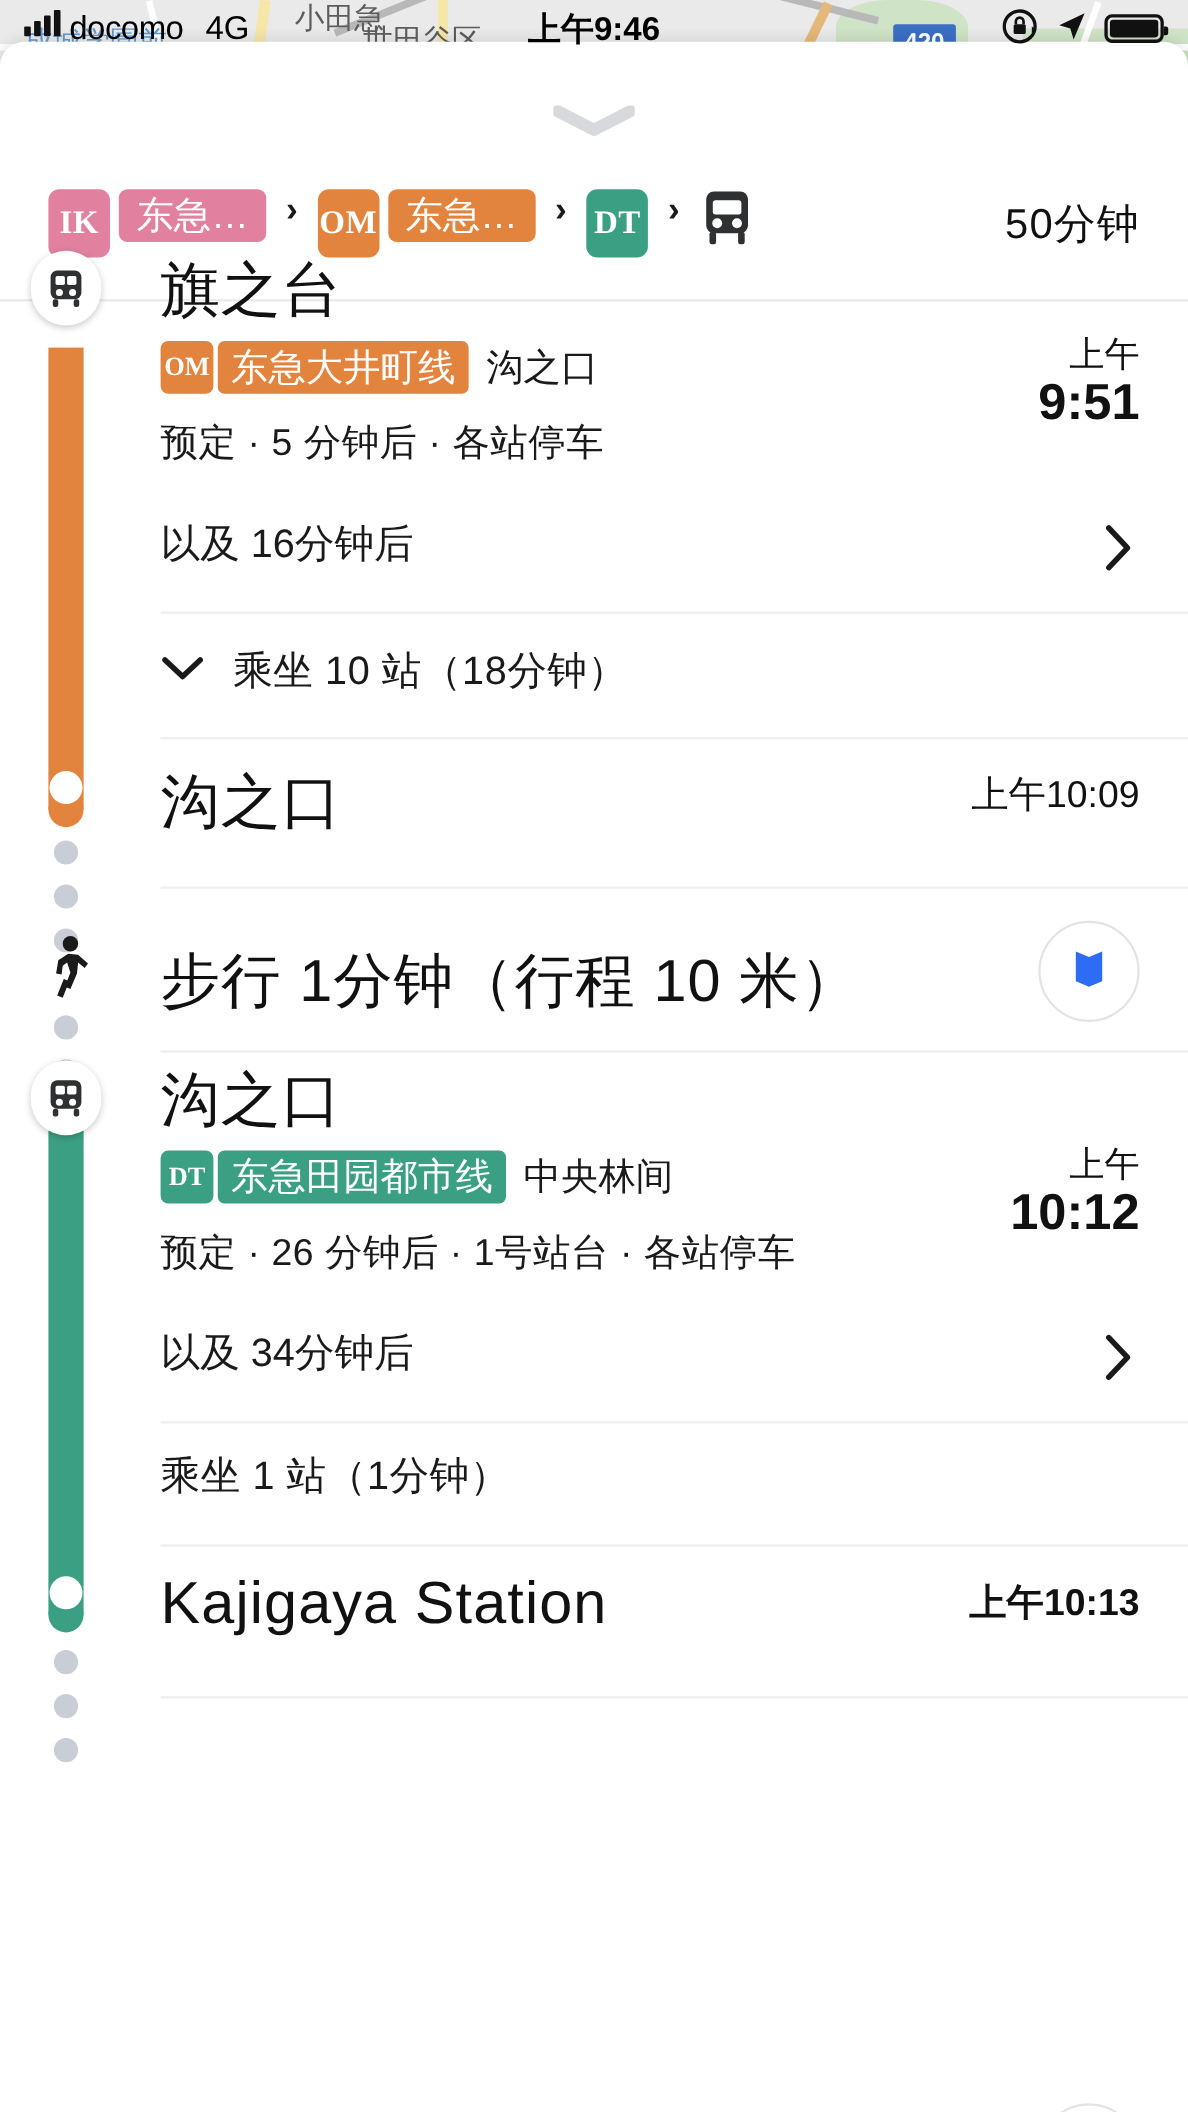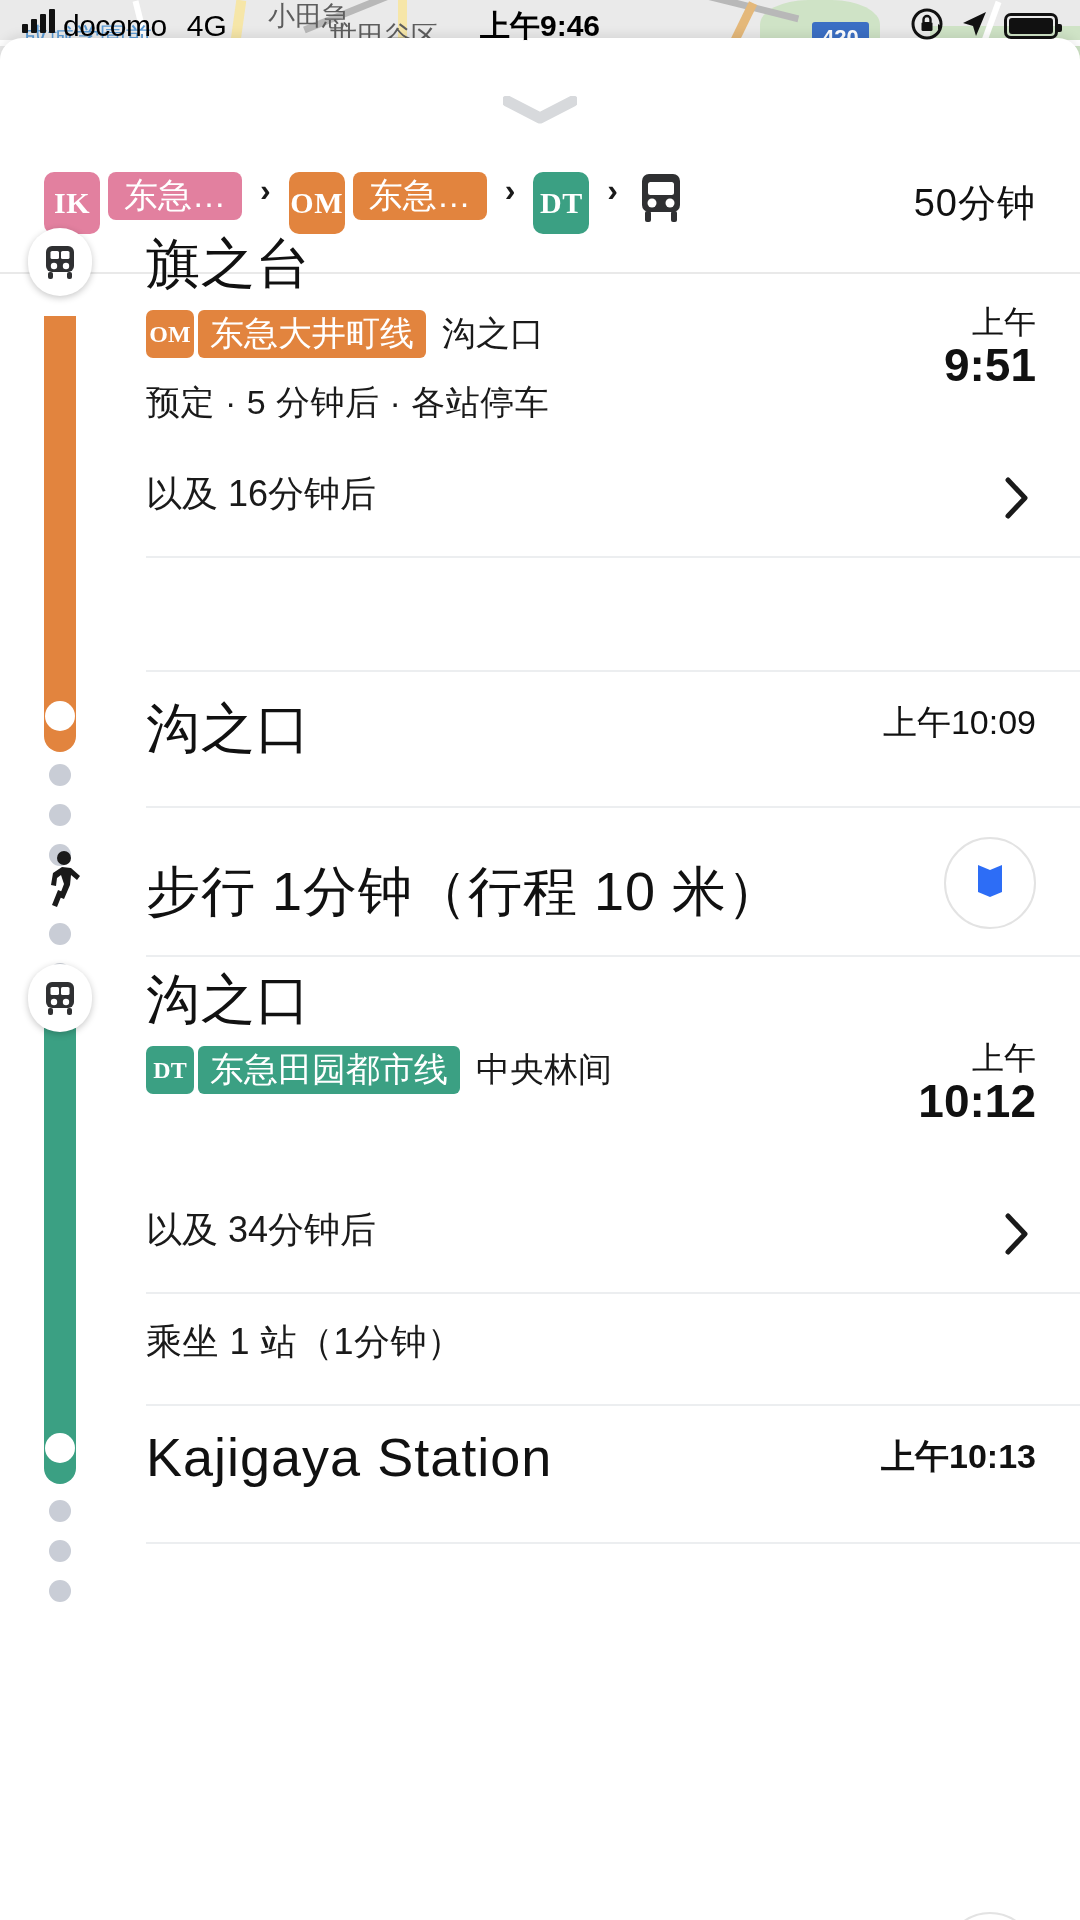--- a/index.html
+++ b/index.html
@@ -286,20 +286,28 @@
     <div class="alt-row" style="top:432px;height:84px;">
       <span class="alt-text">以及 16分钟后</span>
       <span class="chev-r" style="top:6px;">
         <svg width="26" height="44" viewBox="0 0 26 44">
           <path d="M4 4l17 18L4 40" fill="none" stroke="#1a1a1a" stroke-width="5" stroke-linecap="round" stroke-linejoin="round"></path>
         </svg>
       </span>
     </div>
     <div class="hairline" style="left:146px;right:0;width:934px;top:518px;"></div>
 
+    <div class="ride-row" style="top:548px;">
+      <span>
+        <svg width="40" height="26" viewBox="0 0 40 26">
+          <path d="M4 5l16 15L36 5" fill="none" stroke="#1a1a1a" stroke-width="5" stroke-linecap="round" stroke-linejoin="round"></path>
+        </svg>
+      </span>
+      <span class="ride-text">乘坐 10 站（18分钟）</span>
+    </div>
     <div class="hairline" style="left:146px;right:0;width:934px;top:632px;"></div>
 
     <div class="node-hollow" style="left:45px;top:663px;"></div>
     <div class="row-station" style="top:655px;">
       <span class="st-name">沟之口</span>
     </div>
     <div class="st-time" style="top:662px;">上午10:09</div>
     <div class="hairline" style="left:146px;right:0;width:934px;top:768px;"></div>
 
     <div class="walker" style="left:40px;top:812px;">
@@ -335,20 +343,21 @@
     </div>
     <div class="row-station" style="top:926px;">
       <span class="st-name">沟之口</span>
     </div>
 
     <div class="line-badge-row" style="top:1008px;">
       <span class="lb-sq" style="background:#3ba083">DT</span>
       <span class="lb-pill" style="background:#3ba083">东急田园都市线</span>
       <span class="lb-dest">中央林间</span>
     </div>
+    <div class="meta" style="top:1078px;">预定 · 26 分钟后 · 1号站台 · 各站停车</div>
     <div class="bigtime" style="top:1004px;">
       <span class="ampm">上午</span>
       <span class="hm">10:12</span>
     </div>
 
     <div class="alt-row" style="top:1168px;height:84px;">
       <span class="alt-text">以及 34分钟后</span>
       <span class="chev-r" style="top:6px;">
         <svg width="26" height="44" viewBox="0 0 26 44">
           <path d="M4 4l17 18L4 40" fill="none" stroke="#1a1a1a" stroke-width="5" stroke-linecap="round" stroke-linejoin="round"></path>

